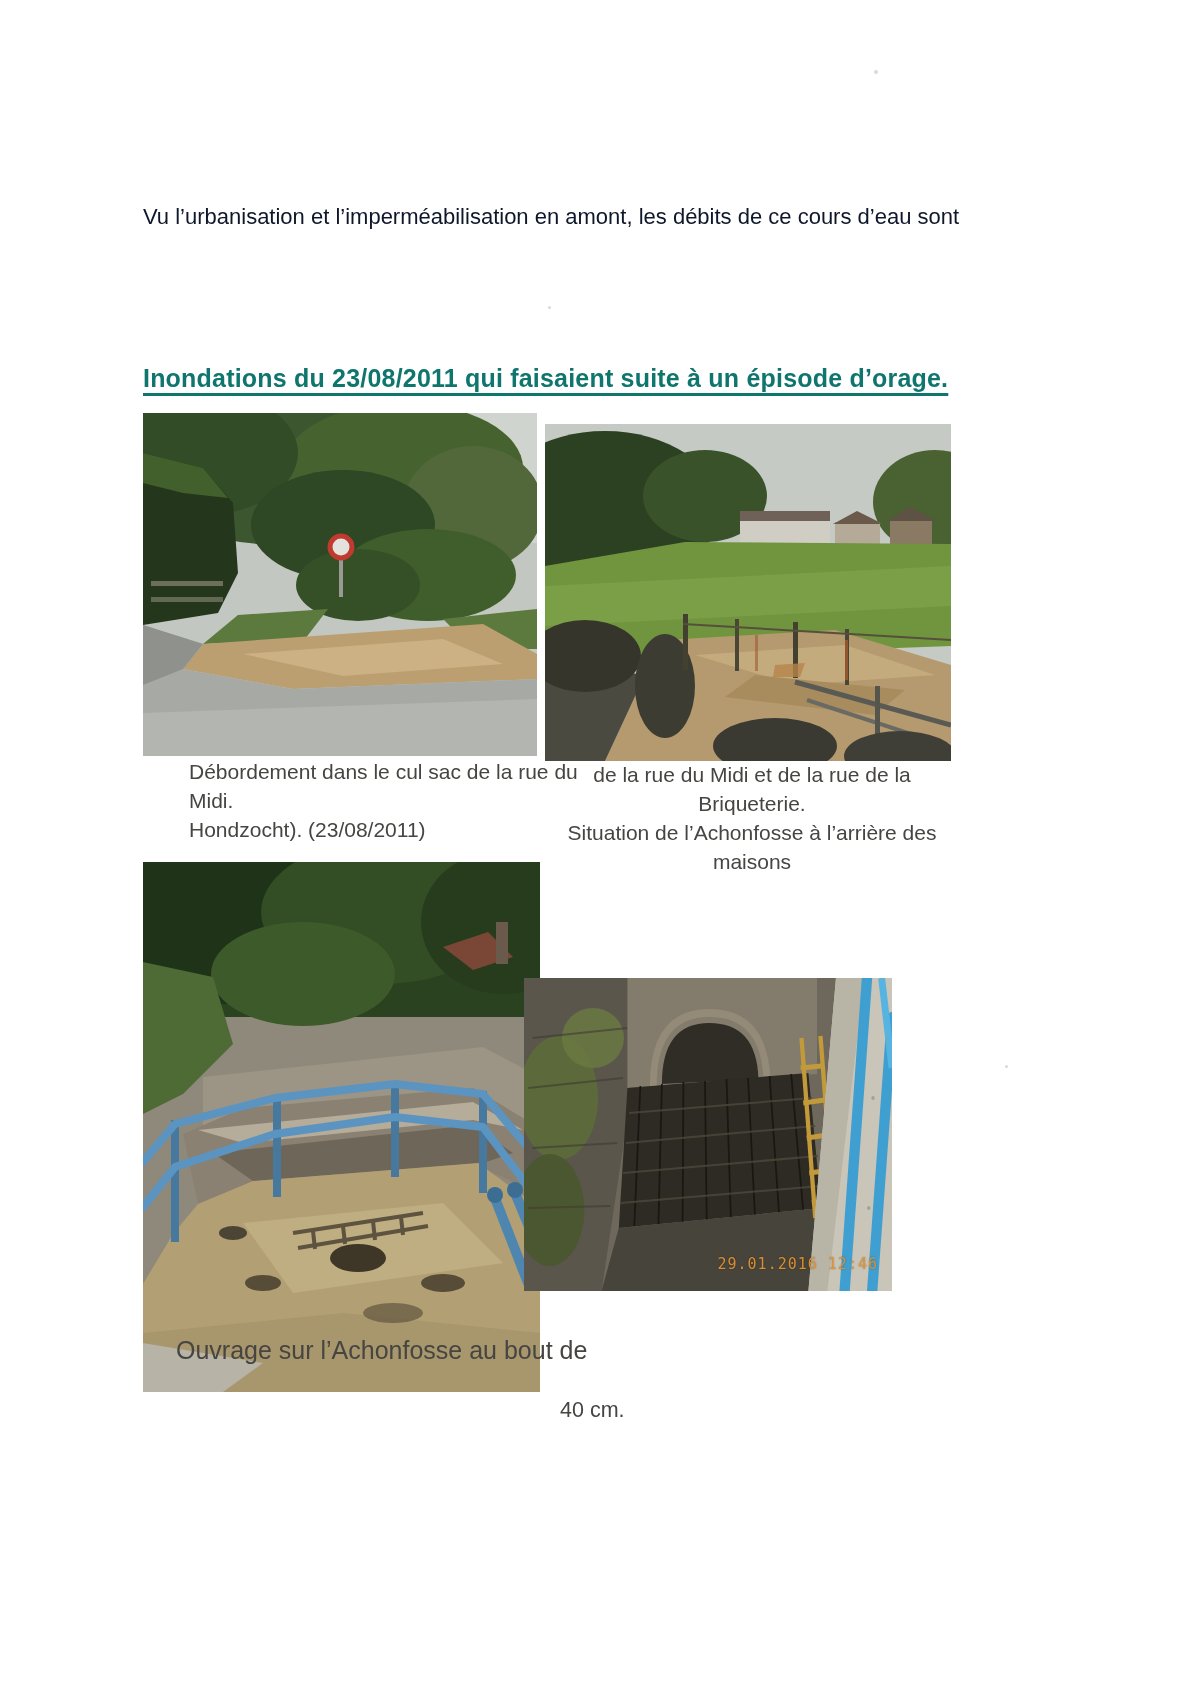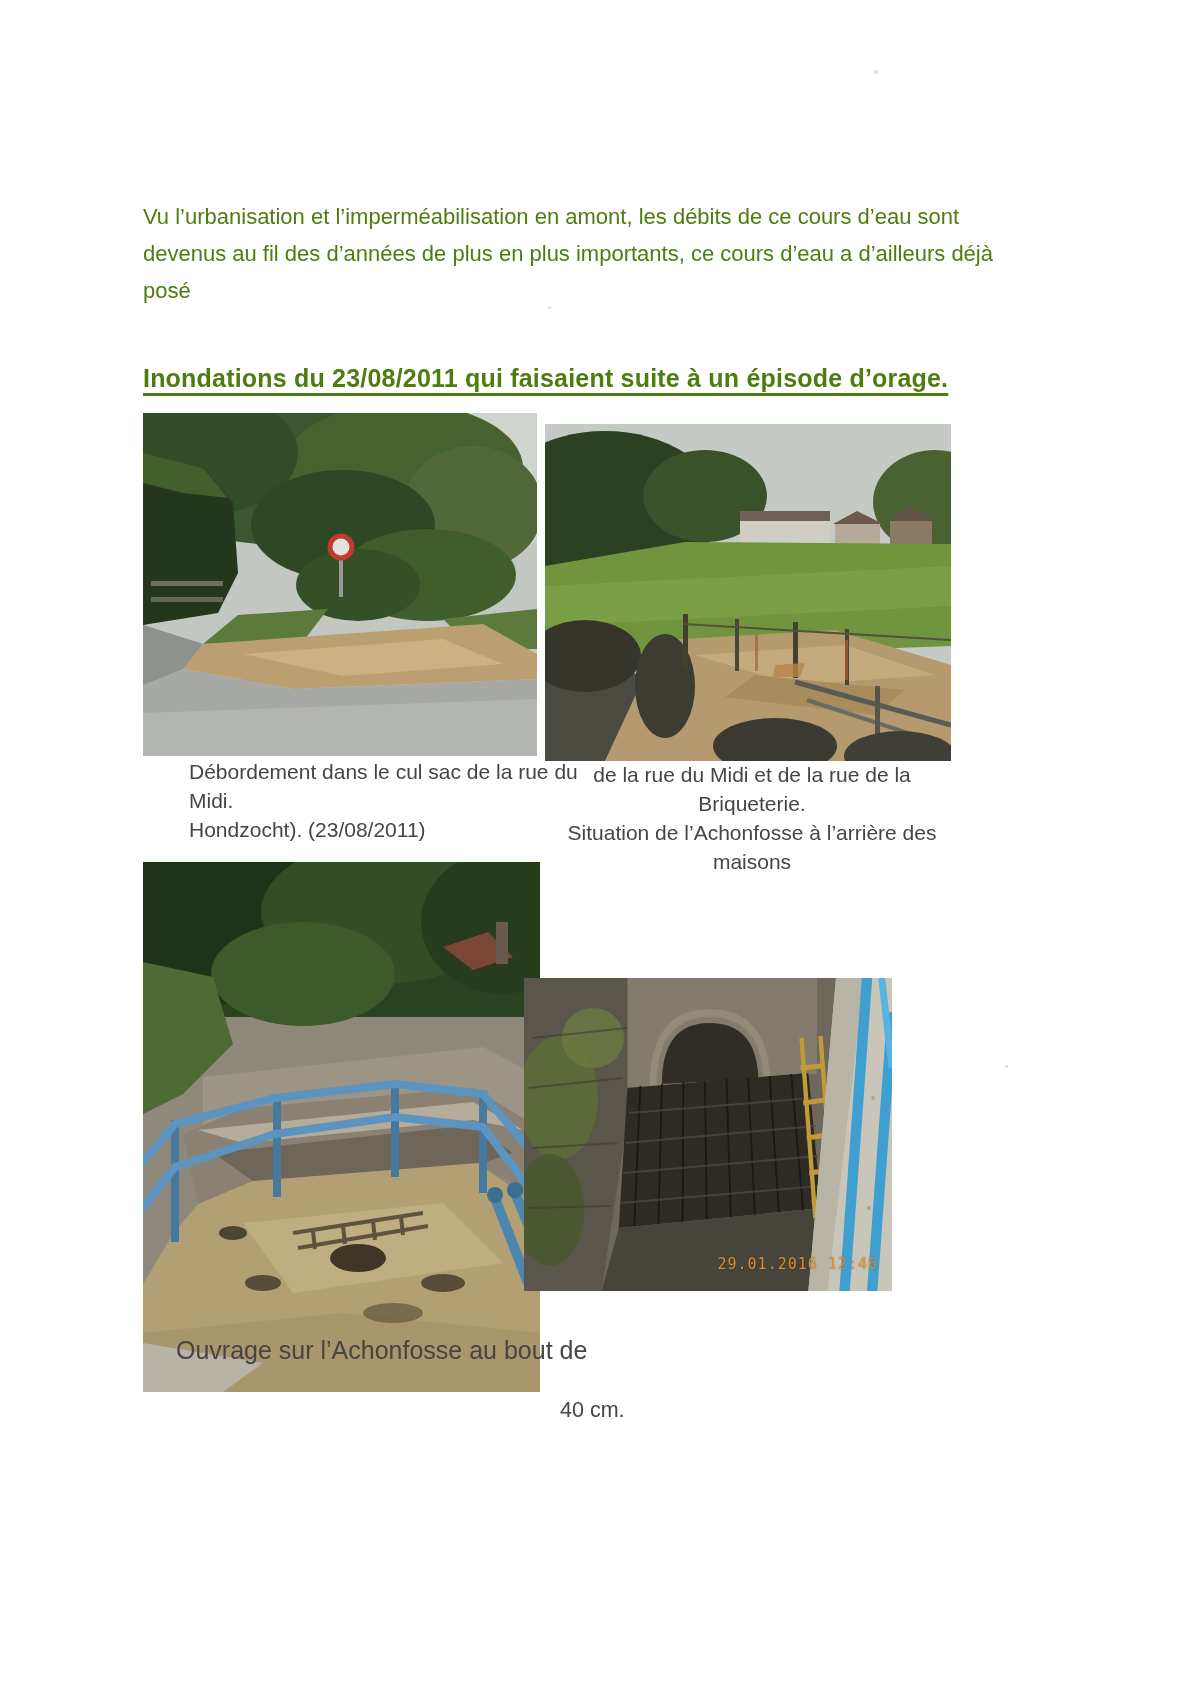--- a/index.html
+++ b/index.html
@@ -2,25 +2,25 @@
 <html><head>
 <meta charset="utf-8">
 <style>
   html,body{margin:0;padding:0;}
   body{
     width:1192px;height:1684px;position:relative;background:#ffffff;
     font-family:"Liberation Sans", sans-serif;color:#403f3d;overflow:hidden;
   }
   .intro{
     position:absolute;left:143px;top:198px;width:860px;
-    font-size:22px;line-height:37px;color:#4d7c0f;
+    font-size:22px;line-height:37px;color:#0f172a;
   }
   .heading{
     position:absolute;left:143px;top:364px;
-    font-size:25px;font-weight:bold;color:#4d7c0f;letter-spacing:0.2px;
+    font-size:25px;font-weight:bold;color:#0f766e;letter-spacing:0.2px;
     text-decoration:underline;text-decoration-thickness:2.5px;text-underline-offset:6px;
   }
   figure{margin:0;position:absolute;}
   figure svg{display:block;width:100%;height:100%;}
   .ph1{left:143px;top:413px;width:394px;height:343px;}
   .ph2{left:545px;top:424px;width:406px;height:337px;}
   .ph3{left:143px;top:862px;width:397px;height:530px;}
   .ph4{left:524px;top:978px;width:368px;height:313px;}
   .caption{position:absolute;font-size:21px;line-height:29px;color:#464542;}
   .cap1{left:145px;top:757px;width:420px;text-align:left;margin-left:44px;}
@@ -32,21 +32,20 @@
     font-family:"DejaVu Sans Mono", monospace;font-size:15px;letter-spacing:1px;
     color:#e0922e;text-shadow:0 0 2px rgba(0,0,0,0.35);opacity:0.95;
   }
   .speck{position:absolute;border-radius:50%;background:#b9b9b9;opacity:0.55;}
 </style>
 </head>
 <body>
 
 <div class="intro">
   <div>Vu l’urbanisation et l’imperméabilisation en amont, les débits de ce cours d’eau sont</div>
-  <div>devenus au fil des d’années de plus en plus importants, ce cours d’eau a d’ailleurs déjà posé</div>
 </div>
 
 <div class="heading">Inondations du 23/08/2011 qui faisaient suite à un épisode d’orage.</div>
 
 <figure class="ph1">
   <svg viewBox="0 0 394 343" preserveAspectRatio="none">
     <rect width="394" height="343" fill="#c2c7c1"></rect>
     <rect x="320" y="0" width="74" height="130" fill="#cfd4cf"></rect>
     <ellipse cx="140" cy="60" rx="150" ry="72" fill="#3c5730"></ellipse>
     <ellipse cx="260" cy="55" rx="120" ry="65" fill="#46632f"></ellipse>

